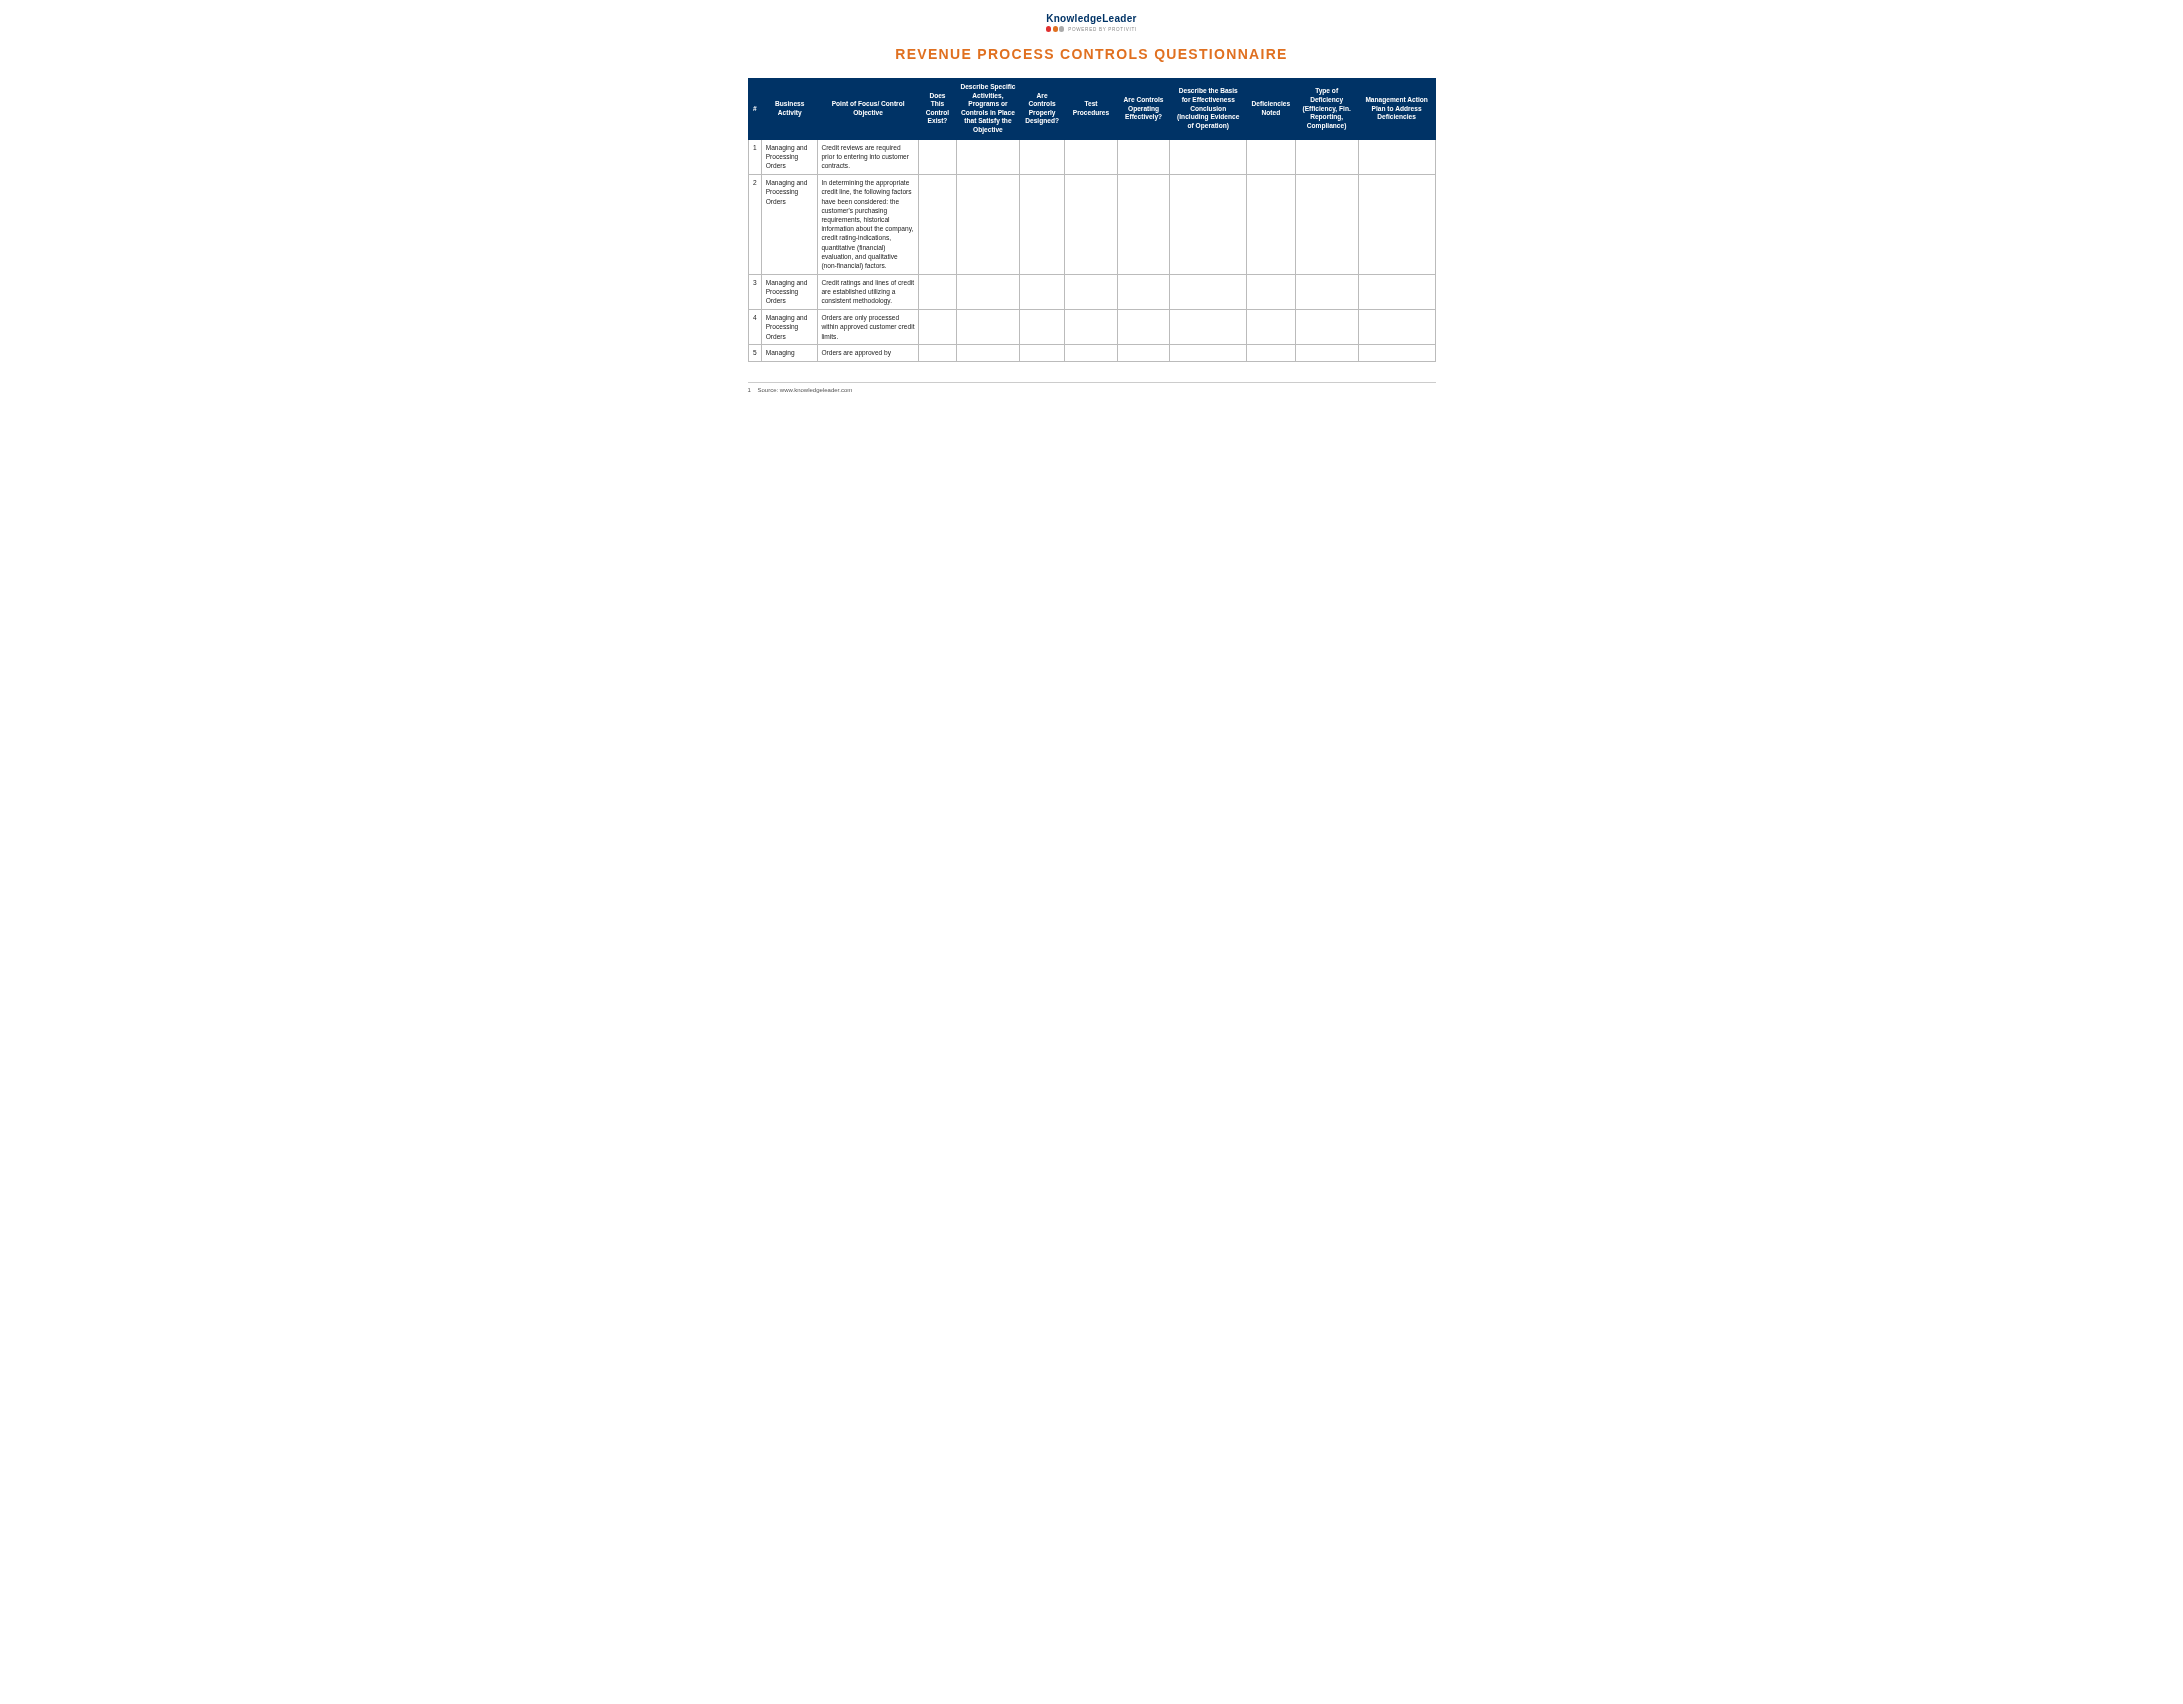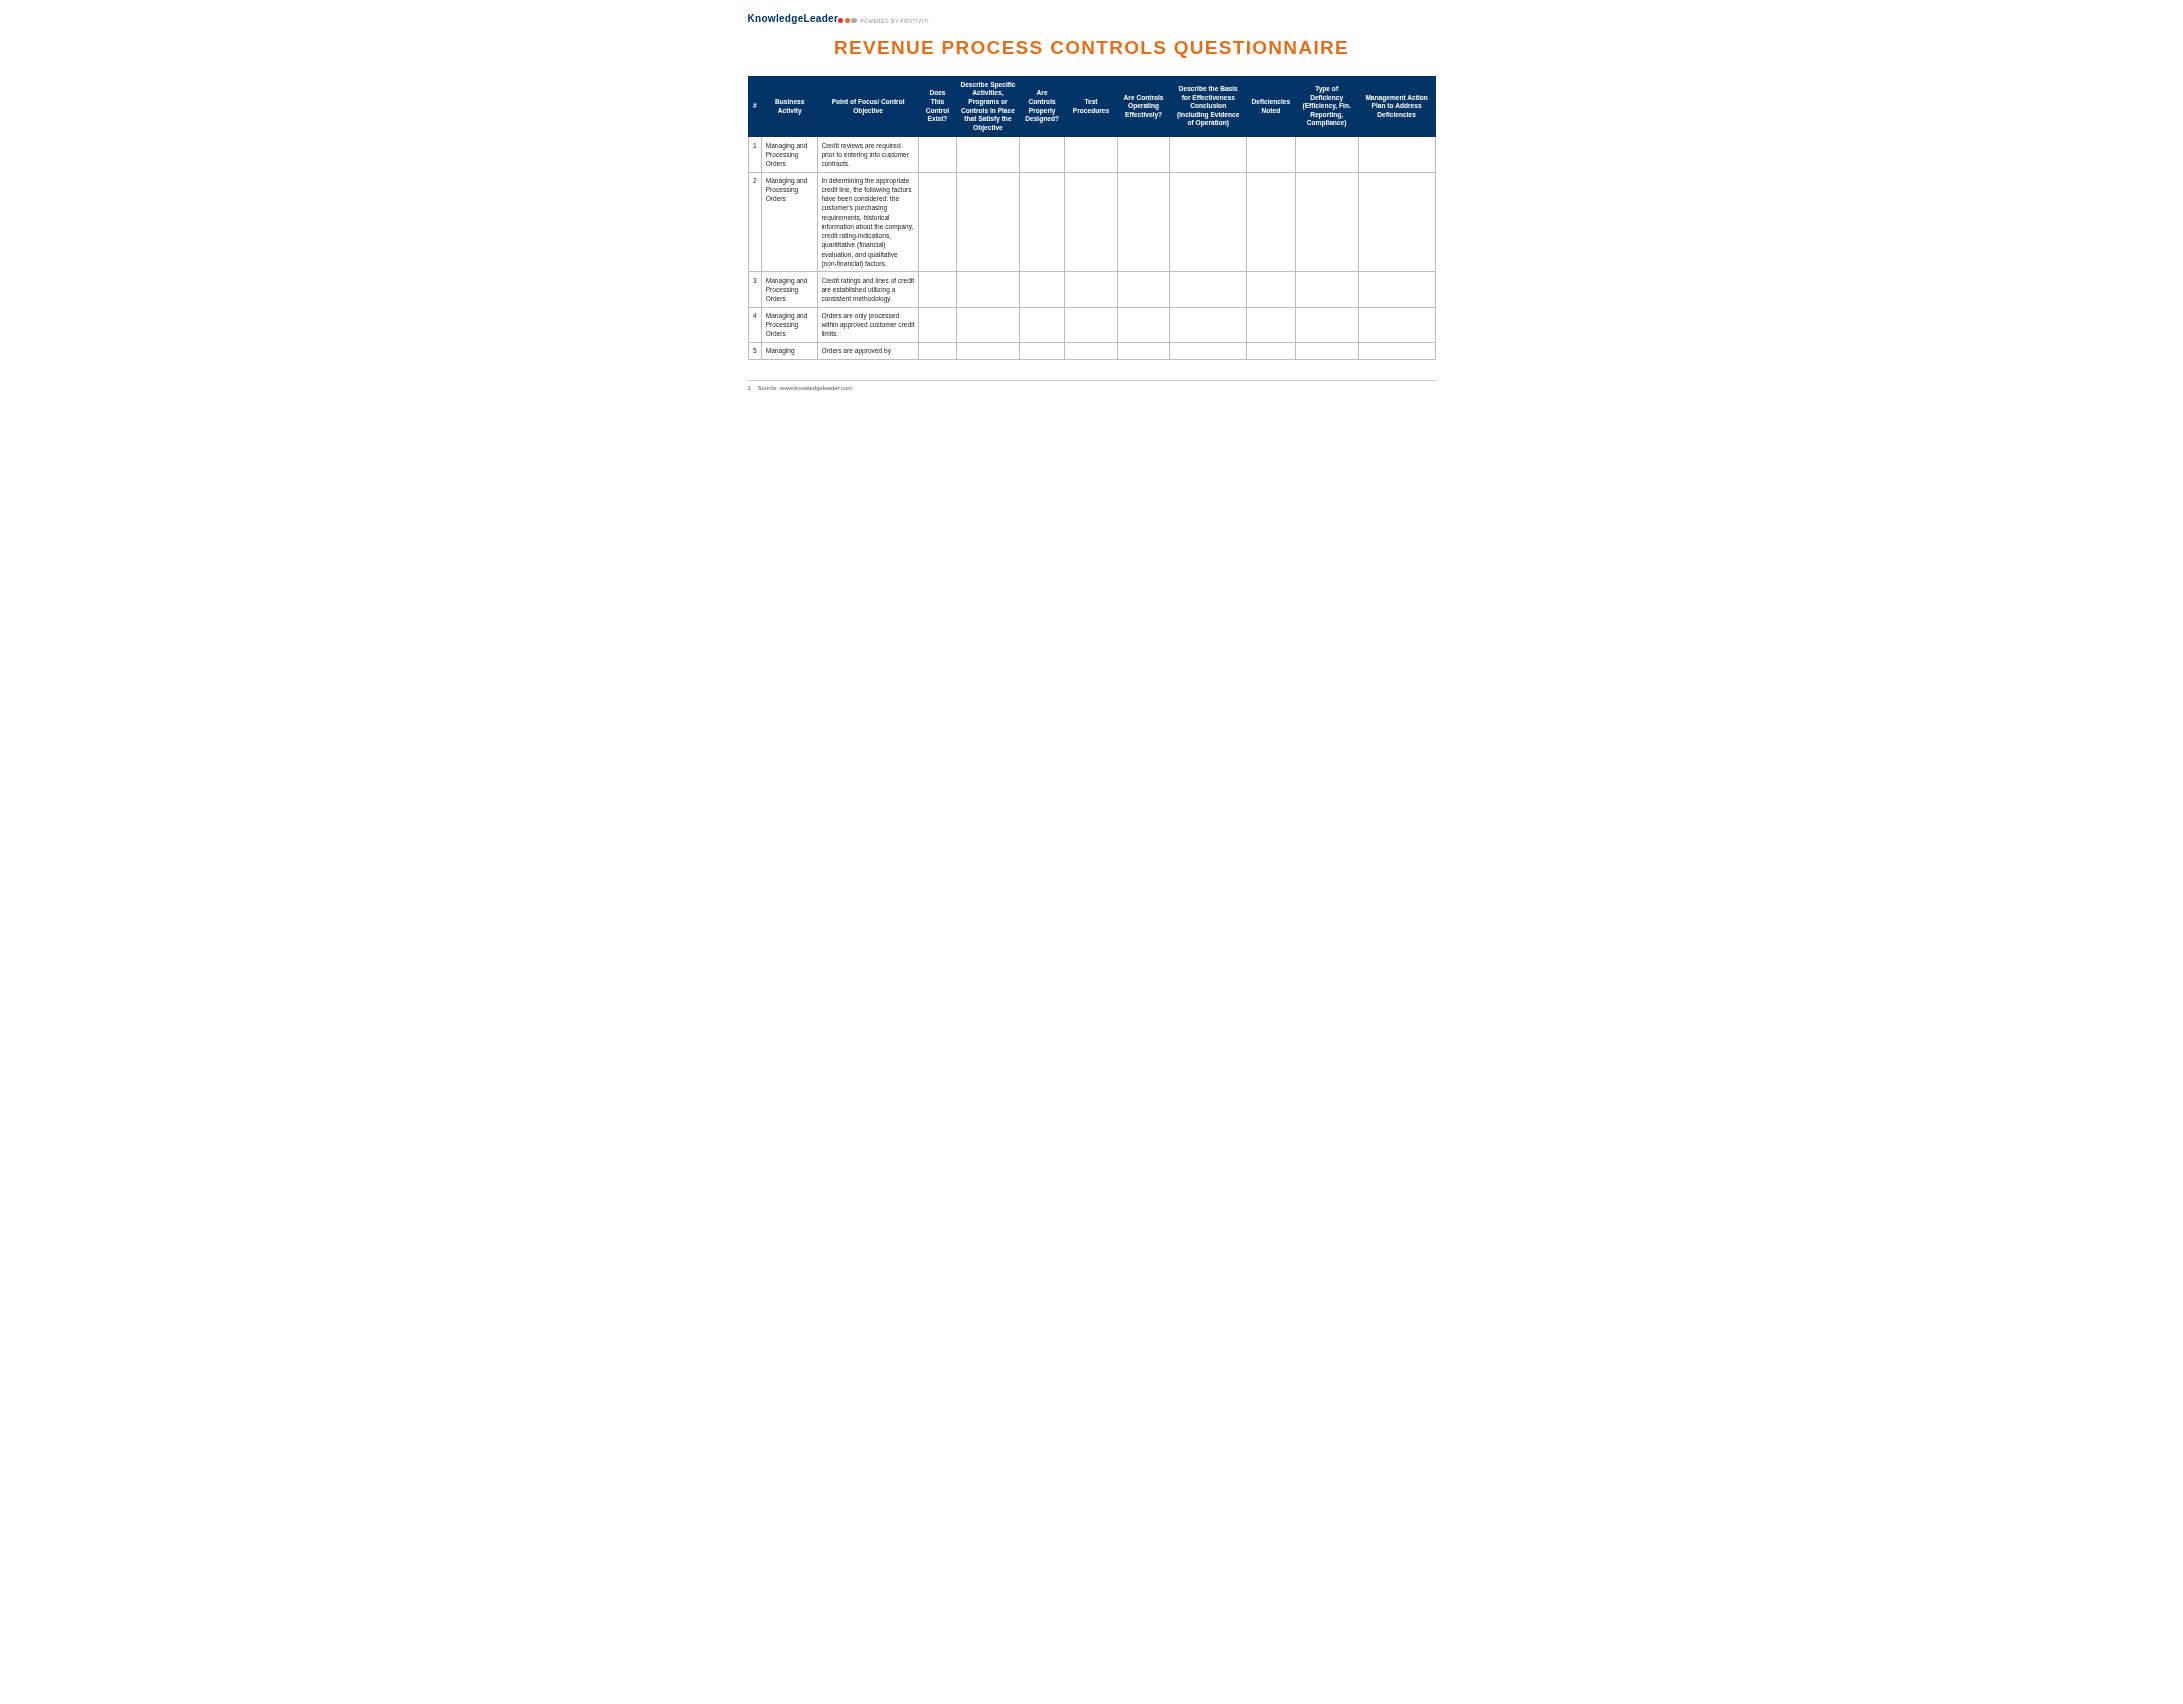--- a/index.html
+++ b/index.html
@@ -29,21 +29,21 @@
     .powered-text {
       font-size: 4.6px;
       color: #888;
       letter-spacing: 0.7px;
       text-transform: uppercase;
       margin-left: 2.6px;
       margin-top: 2px;
     }
     .page-title {
       text-align: center;
-      font-size: 19px;
+      font-size: 14px;
       font-weight: bold;
       color: #e07020;
       letter-spacing: 1.3px;
       margin: 13.2px 0 16.5px 0;
     }
     table {
       width: 100%;
       border-collapse: collapse;
       font-size: 6.6px;
     }
@@ -81,21 +81,22 @@
       margin-top: 20px;
       padding-top: 4px;
       font-size: 6px;
       color: #555;
     }
     .logo-block {
       text-align: right;
     }
     .logo-sub {
       display: flex;
-      align-items: flex-end;
+      flex-direction: column;
+      align-items: center;
     }
     .dots-row {
       display: flex;
       align-items: center;
       gap: 1.3px;
       margin-top: 1.3px;
     }
   </style>
 </head>
 <body>

